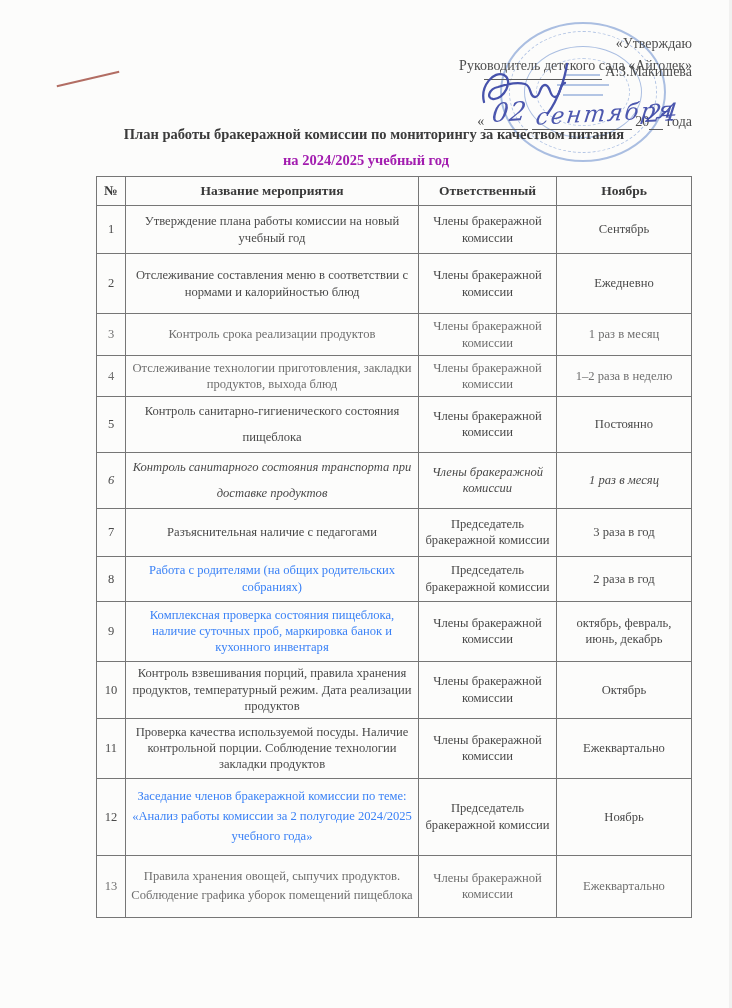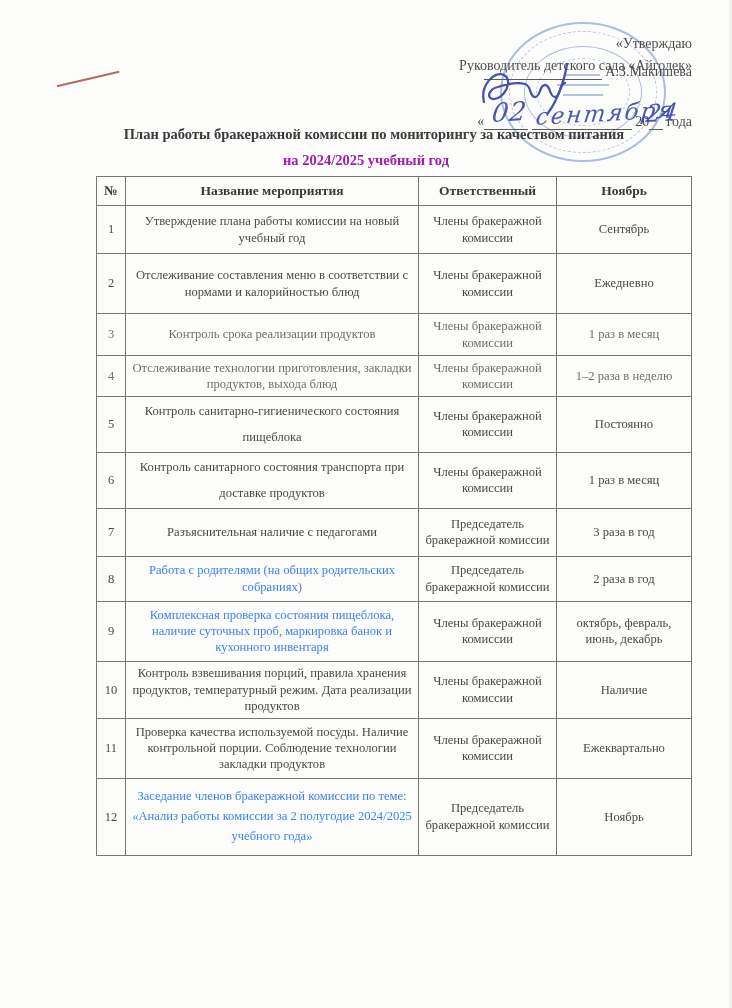--- a/index.html
+++ b/index.html
@@ -66,21 +66,21 @@
   }
   th, td {
     border:1px solid #767676;
     text-align:center; vertical-align:middle;
     padding:1px 5px;
   }
   th { font-size:13.5px; font-weight:bold; color:#3a3a3a; height:29px; }
   td { font-size:12.6px; line-height:1.3; color:#4a4a4a; }
   td.num { font-size:12.5px; }
   tr.r1  td { height:48px; } tr.r2  td { height:60px; } tr.r3  td { height:42px; }
-  tr.r4  td { height:41px; } tr.r5  td { height:55px; } tr.r6  td { height:47px; }
+  tr.r4  td { height:41px; } tr.r5  td { height:55px; } tr.r6  td { height:47px;font-style:italic; }
   tr.r7  td { height:48px; } tr.r8  td { height:45px; } tr.r9  td { height:60px; }
   tr.r10 td { height:57px; } tr.r11 td { height:60px; } tr.r12 td { height:77px; }
   tr.r13 td { height:62px; }
   tr.r5 td.activity, tr.r6 td.activity { line-height:2.1; }
   tr.r12 td.activity { line-height:1.55; }
   tr.r13 td.activity { line-height:1.5; }
   tr.faded td { color:#6f6f6f; }
   td.faded { color:#3b82f6; }
 </style>
 </head>
@@ -180,28 +180,34 @@
   <tr class="r9">
     <td class="num">9</td>
     <td class="activity faded">Комплексная проверка состояния пищеблока, наличие суточных проб, маркировка банок и кухонного инвентаря</td>
     <td>Члены бракеражной комиссии</td>
     <td>октябрь, февраль, июнь, декабрь</td>
   </tr>
   <tr class="r10">
     <td class="num">10</td>
     <td class="activity">Контроль взвешивания порций, правила хранения продуктов, температурный режим. Дата реализации продуктов</td>
     <td>Члены бракеражной комиссии</td>
-    <td>Наличие</td>
+    <td>Октябрь</td>
   </tr>
   <tr class="r11">
     <td class="num">11</td>
     <td class="activity">Проверка качества используемой посуды. Наличие контрольной порции. Соблюдение технологии закладки продуктов</td>
     <td>Члены бракеражной комиссии</td>
     <td>Ежеквартально</td>
   </tr>
   <tr class="r12">
     <td class="num">12</td>
     <td class="activity faded">Заседание членов бракеражной комиссии по теме: «Анализ работы комиссии за 2 полугодие 2024/2025 учебного года»</td>
     <td>Председатель бракеражной комиссии</td>
     <td>Ноябрь</td>
   </tr>
+  <tr class="r13 faded">
+    <td class="num">13</td>
+    <td class="activity">Правила хранения овощей, сыпучих продуктов. Соблюдение графика уборок помещений пищеблока</td>
+    <td>Члены бракеражной комиссии</td>
+    <td>Ежеквартально</td>
+  </tr>
 </tbody>
   </table>
 
 </body></html>

